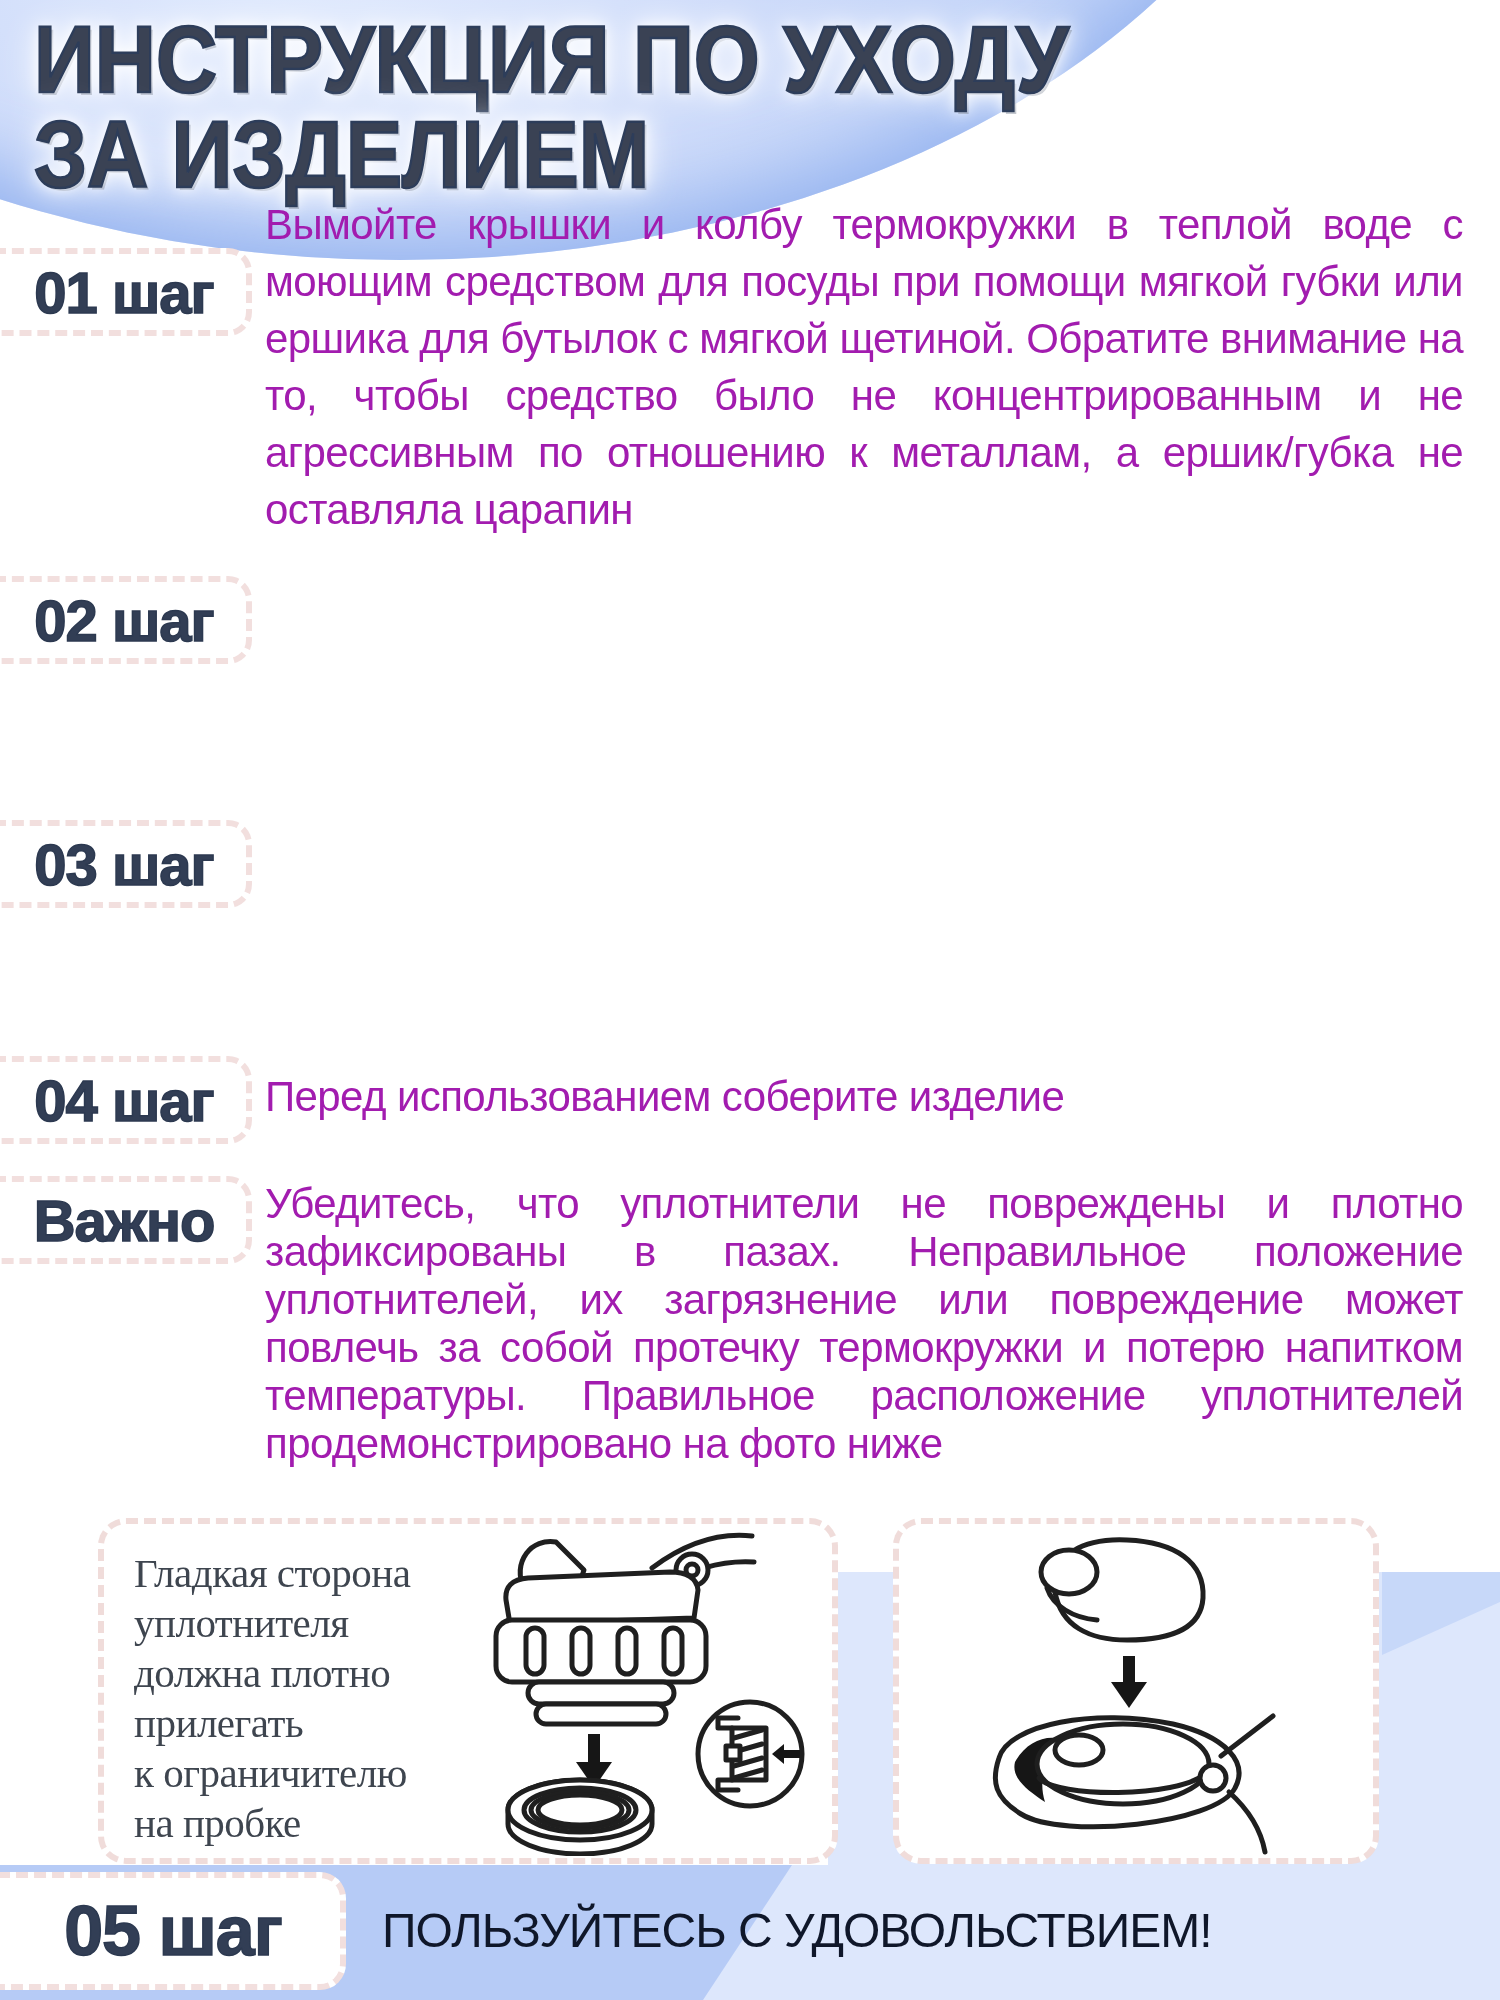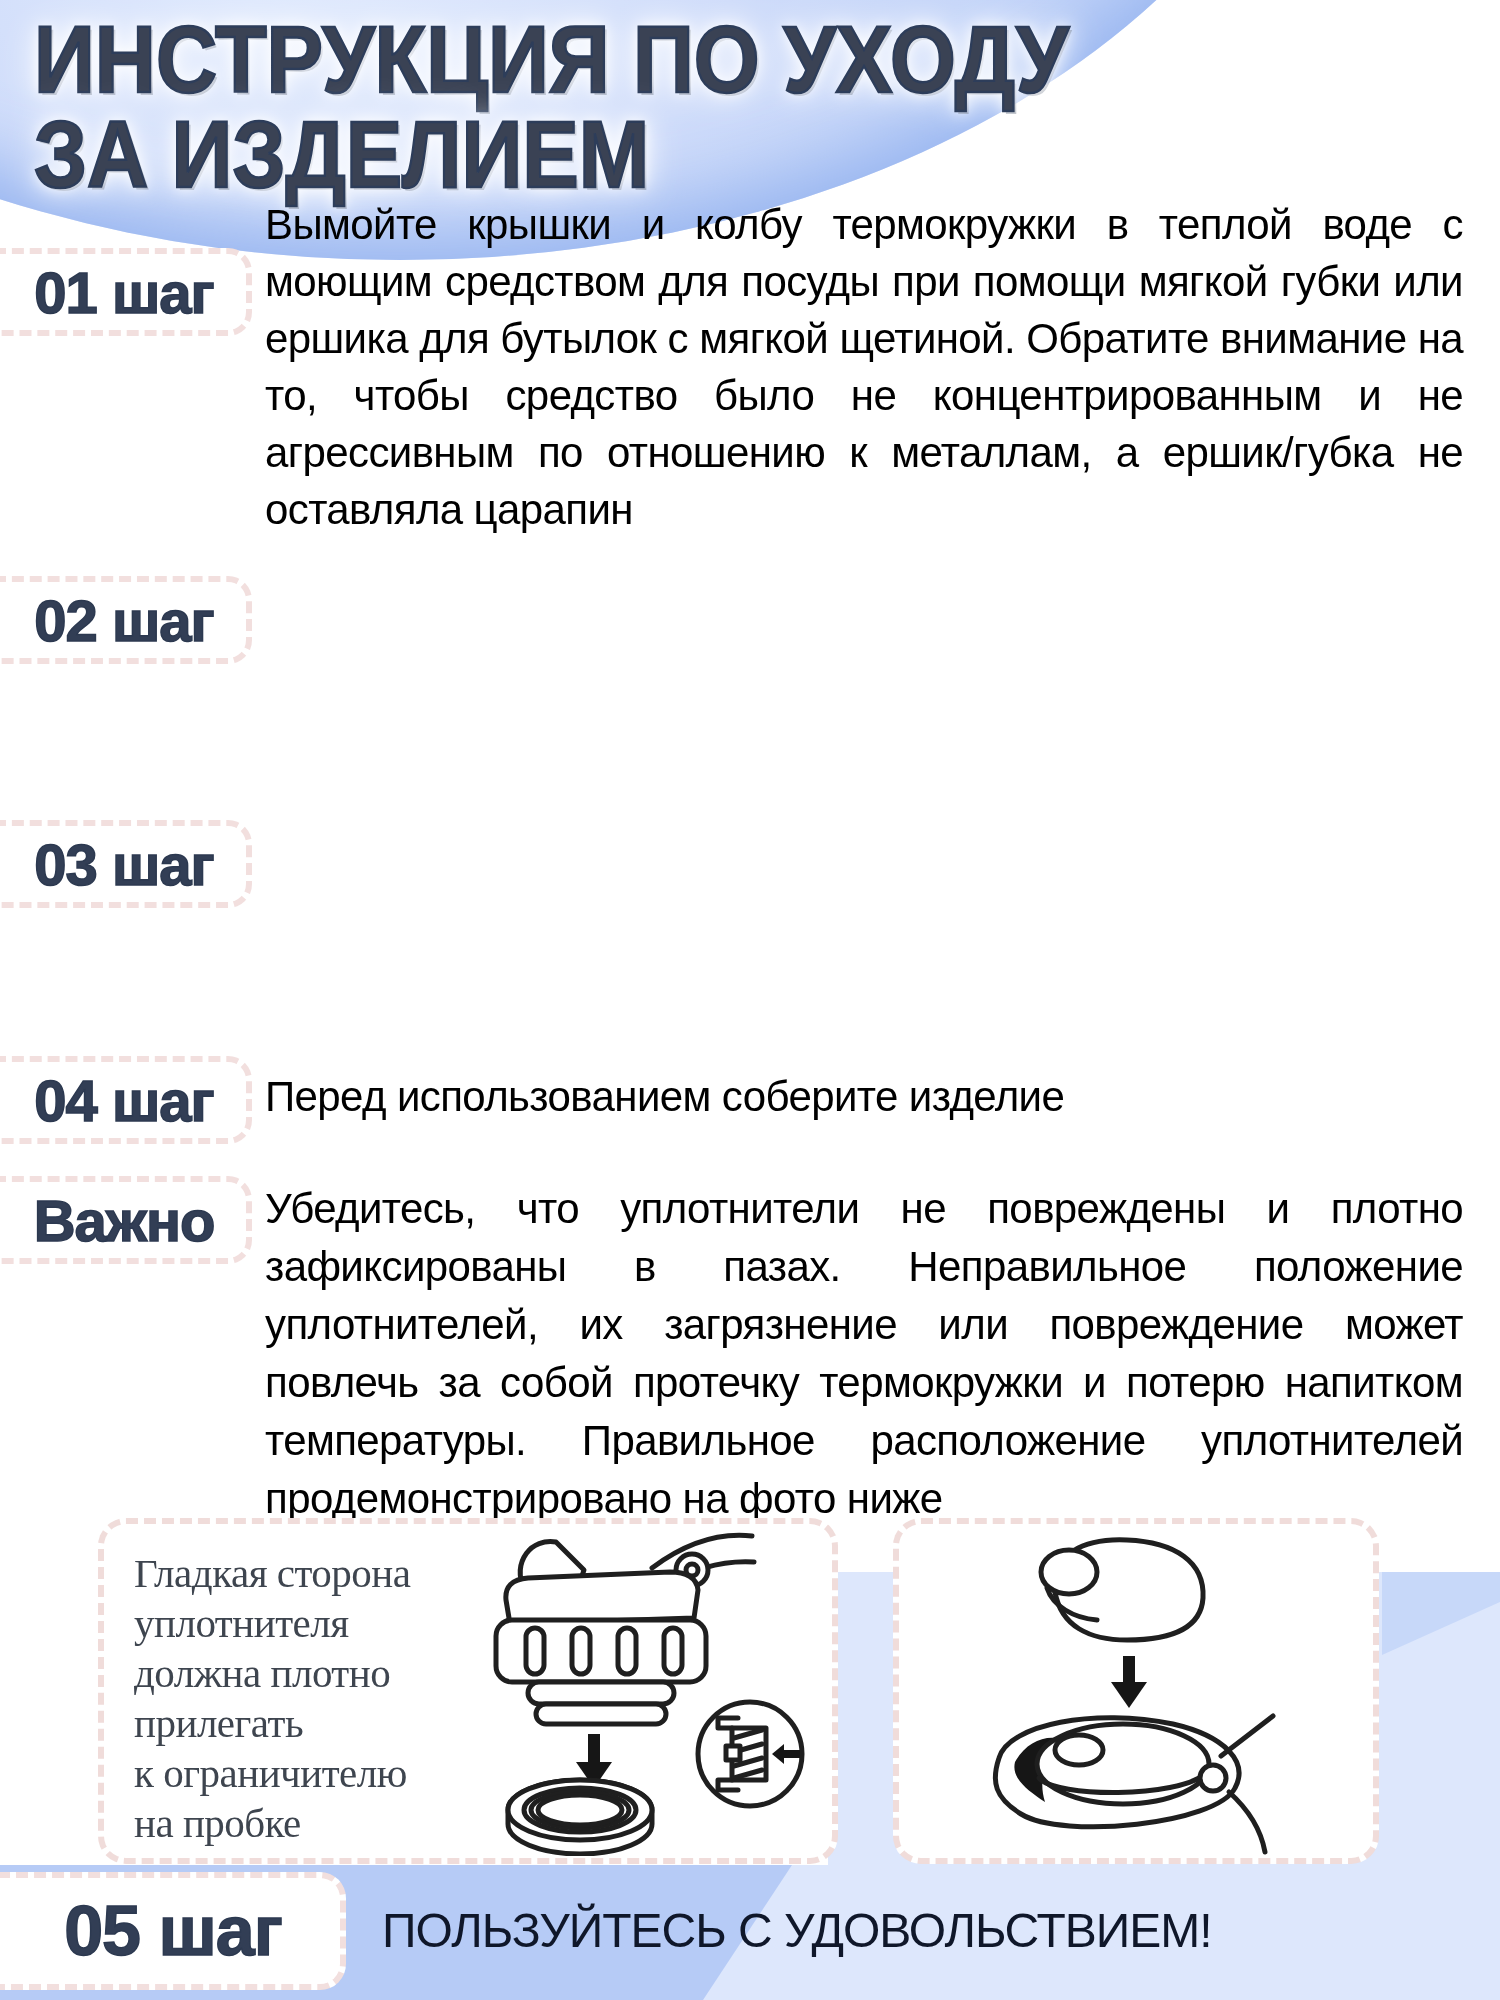--- a/index.html
+++ b/index.html
@@ -31,24 +31,24 @@
   
   .step-label{position:absolute;left:-30px;width:282px;height:88px;background:#fff;
               border:6px dashed #f2dfde;border-radius:24px;box-sizing:border-box;
               display:flex;align-items:center;justify-content:center;padding-left:26px;
               font-weight:bold;font-size:58px;letter-spacing:-1px;color:#323e55;
               -webkit-text-stroke:1.5px #2c3950;z-index:3;}
   .lbl-1{top:248px}.lbl-2{top:576px}.lbl-3{top:820px}.lbl-4{top:1056px}.lbl-5{top:1176px}
 
   
   .step-text{position:absolute;left:265px;width:1198px;z-index:2;
-             font-size:42px;line-height:57px;letter-spacing:-.6px;color:#000000;
+             font-size:42px;line-height:57px;letter-spacing:-.6px;color:#a21caf;
              text-align:justify;}
   .txt-1{top:196px}.txt-2{top:582px;line-height:56px}.txt-3{top:818px;line-height:56px}
-  .txt-4{top:1068px}.txt-5{top:1180px;line-height:58px}
+  .txt-4{top:1068px}.txt-5{top:1180px;line-height:48px}
 
   
   .note-box{position:absolute;top:1518px;height:346px;background:#fff;z-index:3;
             border:6px dashed #f0dcda;border-radius:28px;box-sizing:border-box;}
   .note-left{left:98px;width:740px;font-family:Liberation Serif, serif;}
   .note-right{left:893px;width:486px;}
   .note-text{position:absolute;left:30px;top:24px;width:300px;
              font-size:41px;line-height:50px;letter-spacing:-.5px;color:#3e454f;
              white-space:pre-line;}
   .illu{position:absolute;}

